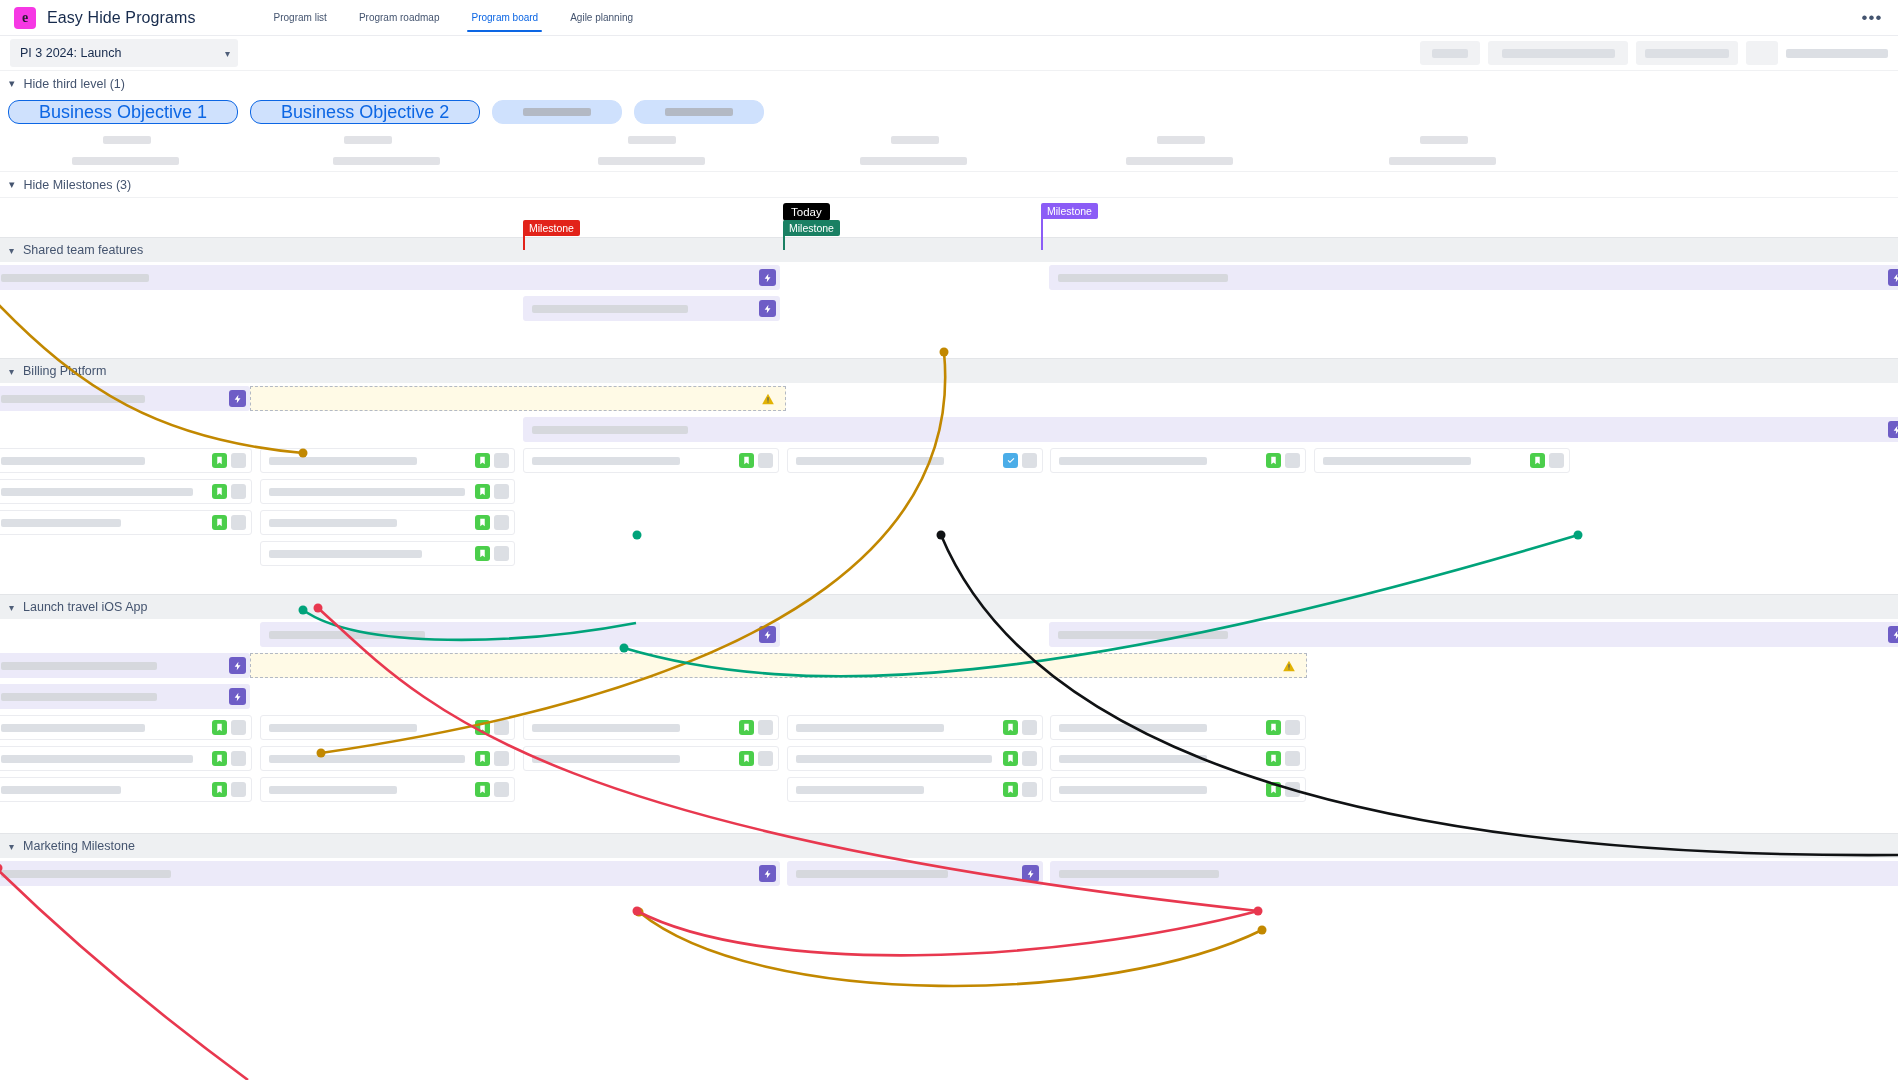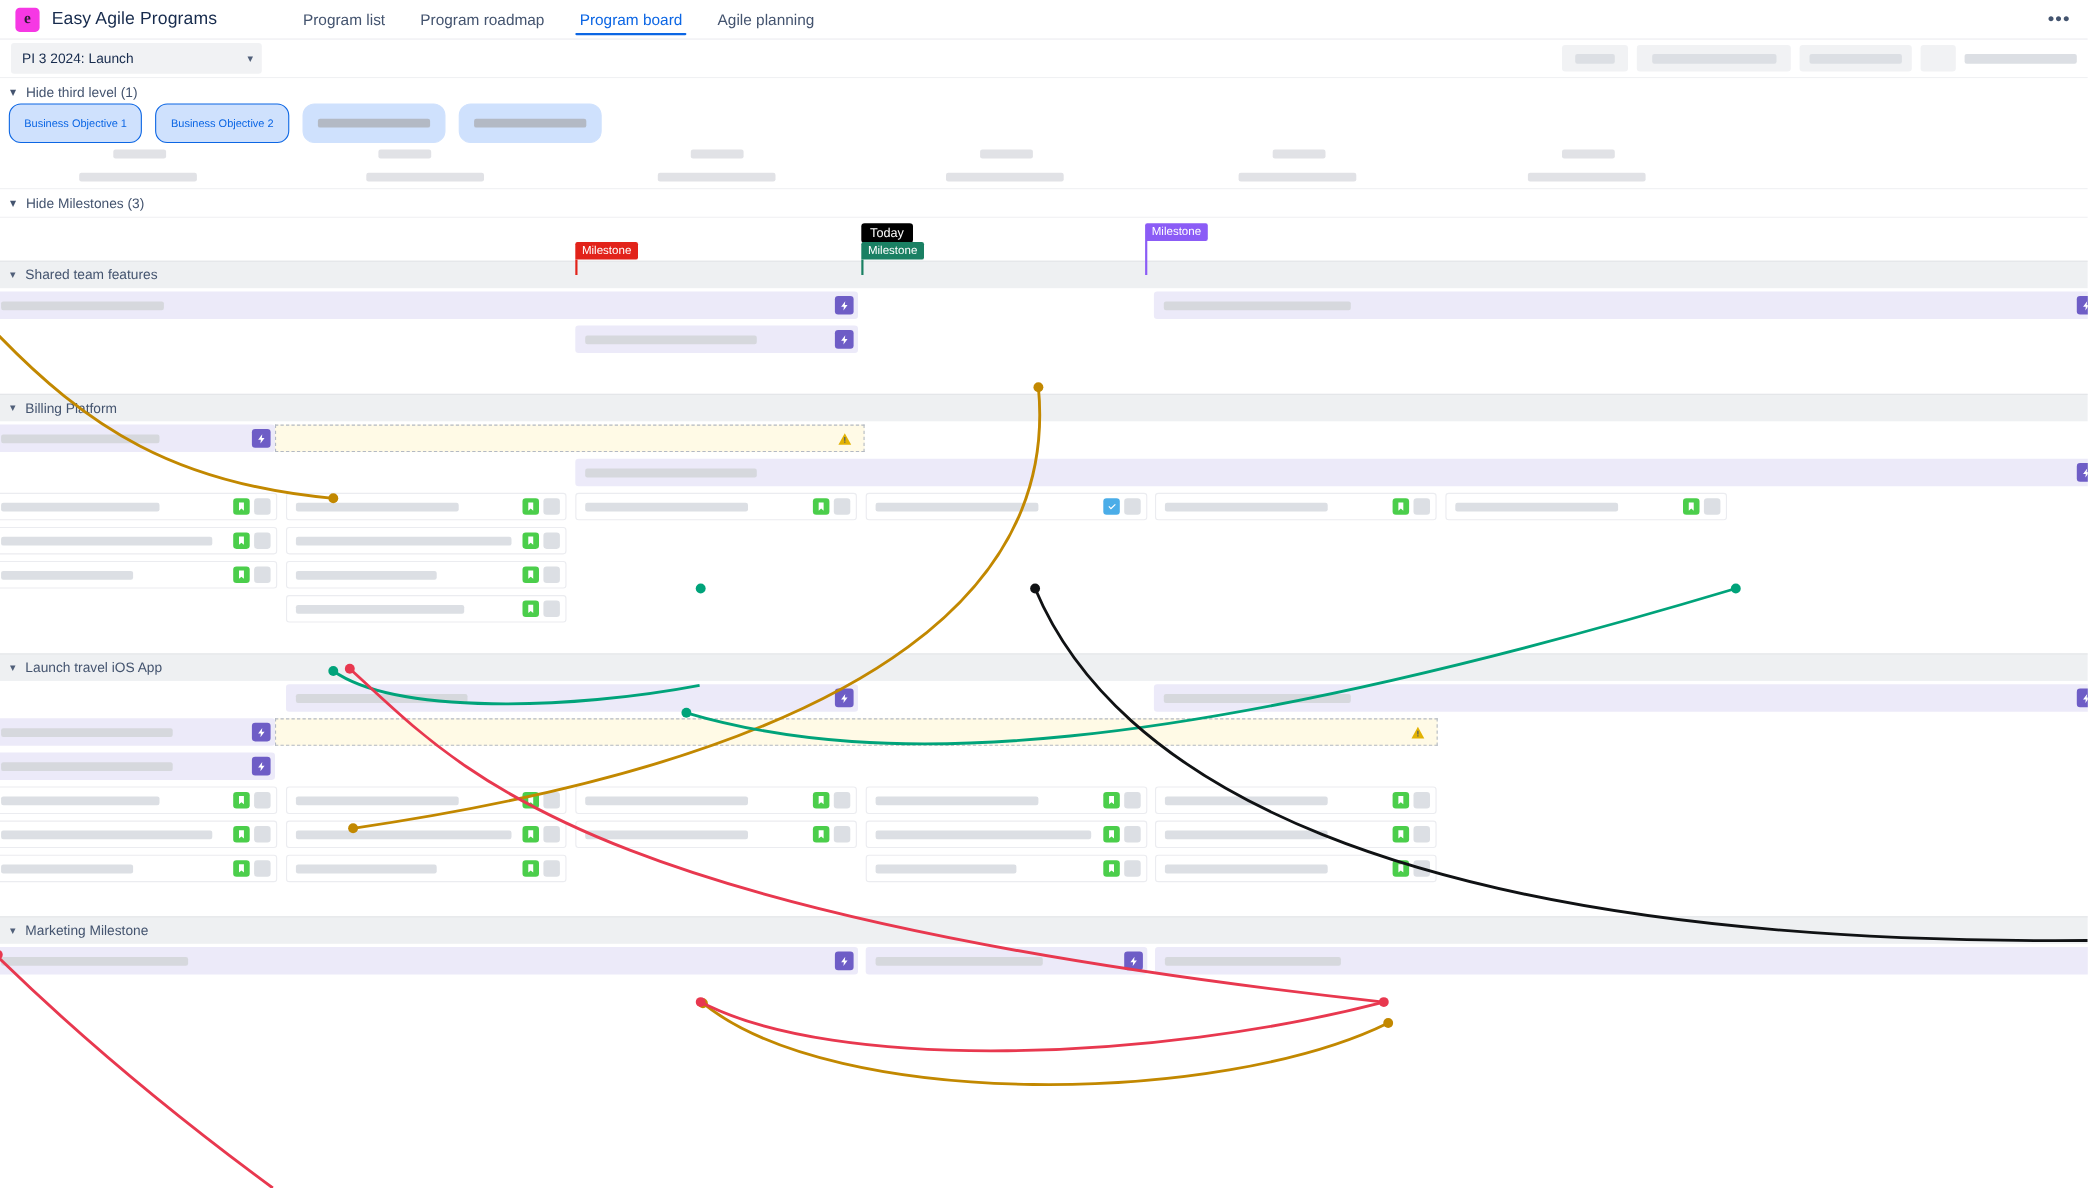--- a/index.html
+++ b/index.html
@@ -24,21 +24,21 @@
   .brand-logo {
     width:22px; height:22px; border-radius:4px;
     background:#f638e4;
     display:flex; align-items:center; justify-content:center;
     color:#2a1b33; font-weight:700; font-size:14px;
     font-family:"Liberation Serif", serif;
   }
   .brand-name { font-size:16px; color:#172b4d; letter-spacing:.1px; }
   .navtabs { display:flex; align-items:center; margin-left:62px; height:36px; }
   .navtab {
-    font-size:14px; color:#44546f; padding:0 16px; height:28px;
+    font-size:10px; color:#44546f; padding:0 16px; height:28px;
     display:flex; align-items:center; position:relative; cursor:pointer;
   }
   .navtab.active { color:#0c66e4; }
   .navtab.active:after {
     content:""; position:absolute; left:12px; right:12px; bottom:0;
     height:2px; background:#0c66e4; border-radius:2px;
   }
   .more-btn {
     position:absolute; right:14px; top:7px;
     width:24px; height:22px; display:flex; align-items:center; justify-content:center;
@@ -61,23 +61,23 @@
   
   .sechdr {
     height:26px; display:flex; align-items:center; gap:9px;
     padding-left:9px; font-size:12.5px; color:#44546f;
     border-top:1px solid #f0f1f3;
   }
   .sechdr .chev { font-size:11px; color:#44546f; }
 
   .objrow { height:32px; display:flex; align-items:center; gap:12px; padding-left:8px; }
   .obj-pill {
-    height:36px; border-radius:11px; border:1px solid #0c66e4;
-    background:#cfe1fd; color:#0c66e4; font-size:10px;
-    display:flex; align-items:center; padding:0 13px; cursor:pointer; white-space:nowrap;
+    height:24px; border-radius:11px; border:1px solid #0c66e4;
+    background:#cfe1fd; color:#0c66e4; font-size:18px;
+    display:flex; align-items:center; padding:0 30px; cursor:pointer; white-space:nowrap;
   }
   .obj-pill.skel { border-color:#cfe1fd; justify-content:center; }
   .obj-pill.skel .bar { height:8px; background:#b3b9c4; border-radius:2px; }
 
   
   .sprinthdr { height:43px; position:relative; }
   .sprinthdr .tick { position:absolute; height:8px; background:#e1e2e6; border-radius:2px; }
 
   
   .msrow { height:40px; position:relative; border-top:1px solid #f0f1f3; }
@@ -137,21 +137,21 @@
 
   
   .links { position:absolute; left:0; top:0; width:1898px; height:1080px; pointer-events:none; }
 </style>
 </head>
 <body>
 
 <div class="topnav">
   <div class="brand">
     <div class="brand-logo">e</div>
-    <div class="brand-name">Easy Agile Programs</div>
+    <div class="brand-name">Easy Hide Programs</div>
   </div>
   <div class="navtabs">
     <div class="navtab">Program list</div>
     <div class="navtab">Program roadmap</div>
     <div class="navtab active">Program board</div>
     <div class="navtab">Agile planning</div>
   </div>
   <div class="more-btn">•••</div>
 </div>
 

